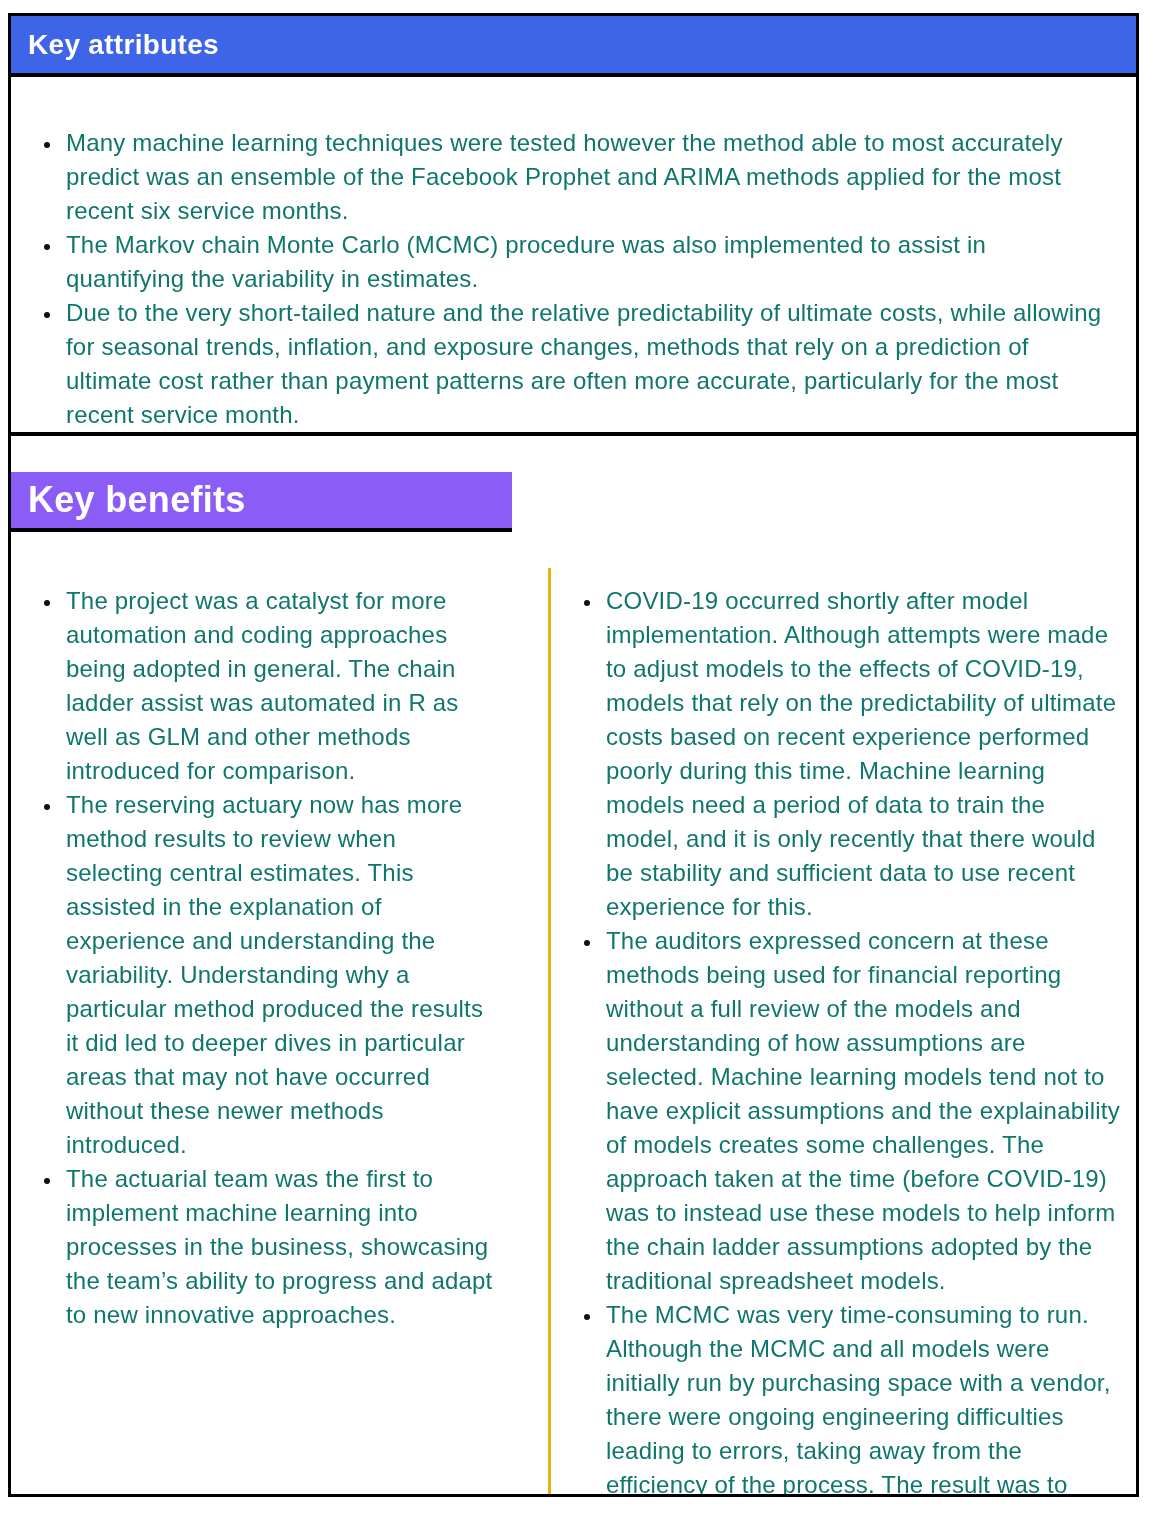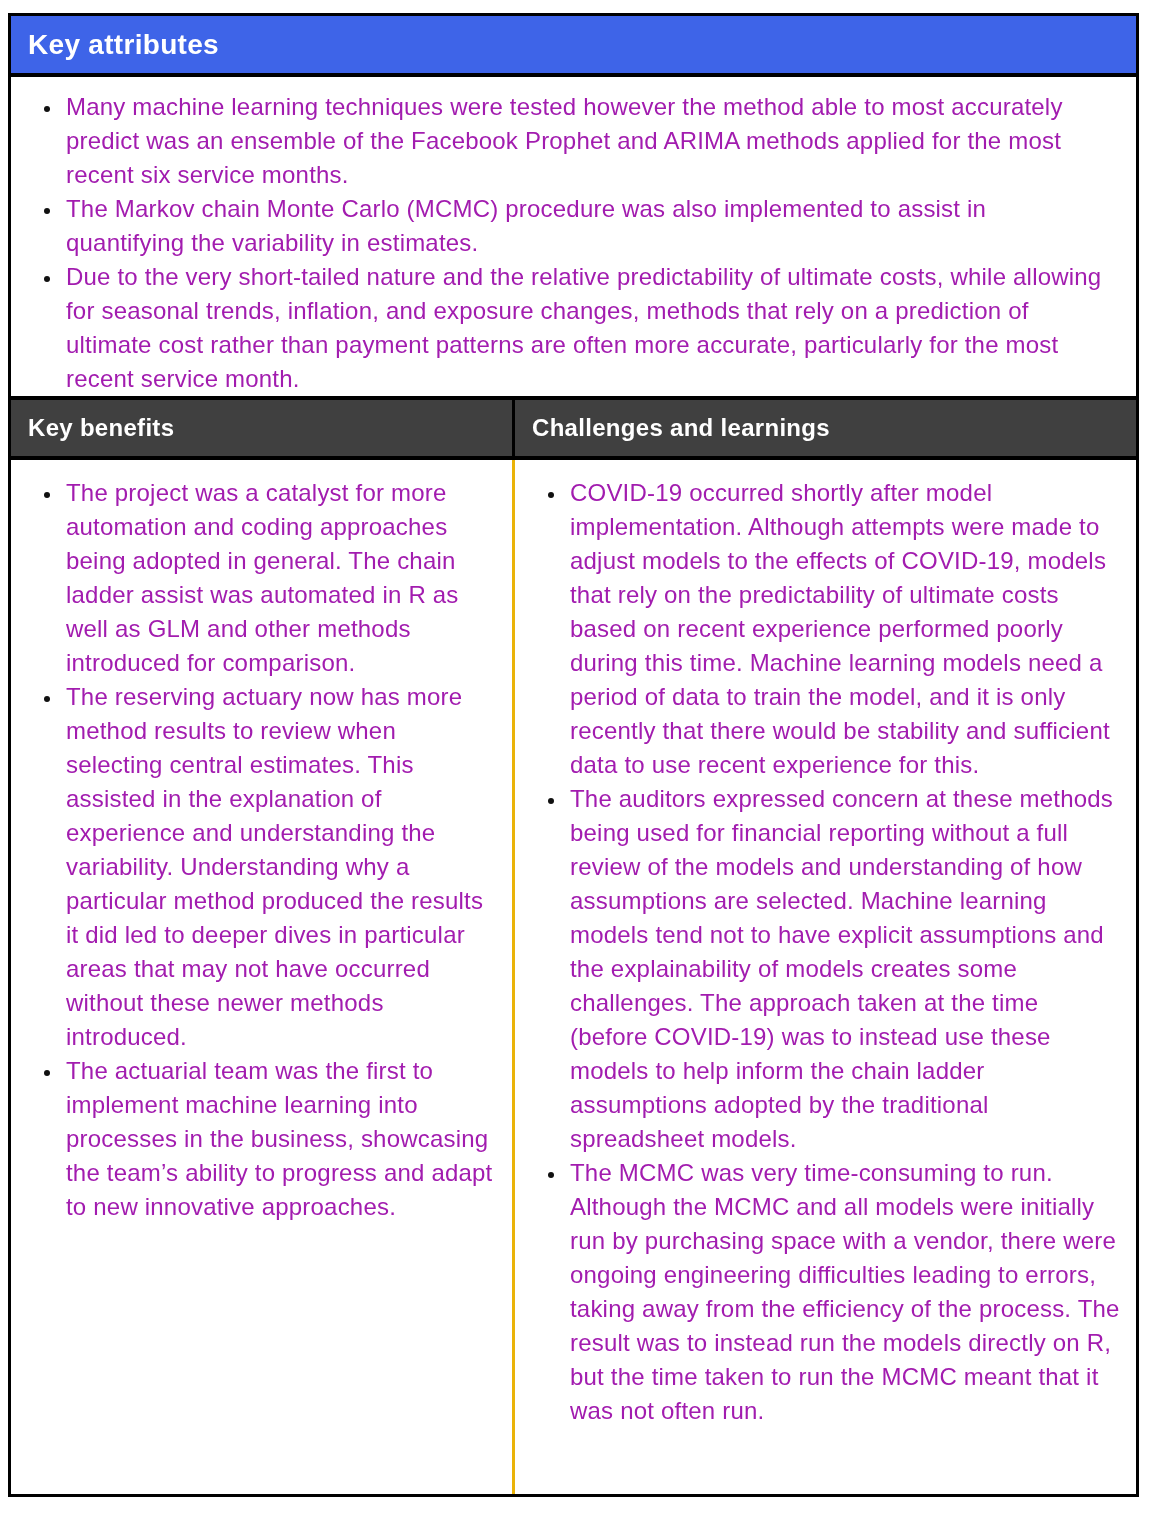--- a/index.html
+++ b/index.html
@@ -1,15 +1,15 @@
 <!DOCTYPE html>
 <html><head>
 <meta charset="utf-8">
 <style>
-  * { box-sizing: border-box; margin: 0; padding: 0; }
+  * { box-sizing: border-box; margin: 0; padding: 0; gap: 36px; }
   html, body {
     width: 1150px;
     background: #ffffff;
     font-family: "Liberation Sans", sans-serif;
   }
   body { height: 1514px; position: relative; }
 
   .doc-table {
     position: absolute;
     left: 8px;
@@ -43,25 +43,25 @@
     flex: 0 0 auto;
   }
 
   .two-col-header {
     height: 60px;
     display: grid;
     grid-template-columns: 501px 1fr;
     flex: 0 0 auto;
   }
   .two-col-header .header-cell {
-    background: #404040;
+    background: #8b5cf6;
     border-bottom: 4px solid #000000;
     color: #ffffff;
     font-weight: bold;
-    font-size: 24px;
+    font-size: 36px;
     letter-spacing: 0.3px;
     display: flex;
     align-items: center;
     padding-left: 17px;
   }
   .two-col-header .header-cell + .header-cell {
     border-left: 3px solid #000000;
   }
 
   .two-col-body {
@@ -71,21 +71,21 @@
     overflow: hidden;
   }
   .col { overflow: hidden; }
   .col-right { border-left: 3px solid #eab308; }
 
   ul.bullets {
     margin: 13px 0 0 0;
     padding-left: 52px;
     padding-right: 14px;
     list-style: disc outside;
-    color: #a21caf;
+    color: #0f766e;
     font-size: 24px;
     line-height: 34px;
     letter-spacing: 0.2px;
   }
   ul.bullets li { padding-left: 3px; }
   ul.bullets li::marker { font-size: 0.85em; color: #111111; }
 
   .content-top ul.bullets { padding-right: 26px; }
   .two-col-body ul.bullets { margin-top: 16px; }
 </style>
@@ -103,23 +103,20 @@
       <li>Many machine learning techniques were tested however the method able to most accurately predict was an ensemble of the Facebook Prophet and ARIMA methods applied for the most recent six service months.</li>
       <li>The Markov chain Monte Carlo (MCMC) procedure was also implemented to assist in quantifying the variability in estimates.</li>
       <li>Due to the very short-tailed nature and the relative predictability of ultimate costs, while allowing for seasonal trends, inflation, and exposure changes, methods that rely on a prediction of ultimate cost rather than payment patterns are often more accurate, particularly for the most recent service month.</li>
     </ul>
   </div>
 
   <div class="two-col-header">
     <div class="header-cell">
       <span>Key benefits</span>
     </div>
-    <div class="header-cell">
-      <span>Challenges and learnings</span>
-    </div>
   </div>
 
   <div class="two-col-body">
     <div class="col col-left">
       <ul class="bullets">
         <li>The project was a catalyst for more automation and coding approaches being adopted in general. The chain ladder assist was automated in R as well as GLM and other methods introduced for comparison.</li>
         <li>The reserving actuary now has more method results to review when selecting central estimates. This assisted in the explanation of experience and understanding the variability. Understanding why a particular method produced the results it did led to deeper dives in particular areas that may not have occurred without these newer methods introduced.</li>
         <li>The actuarial team was the first to implement machine learning into processes in the business, showcasing the team’s ability to progress and adapt to new innovative approaches.</li>
       </ul>
     </div>

